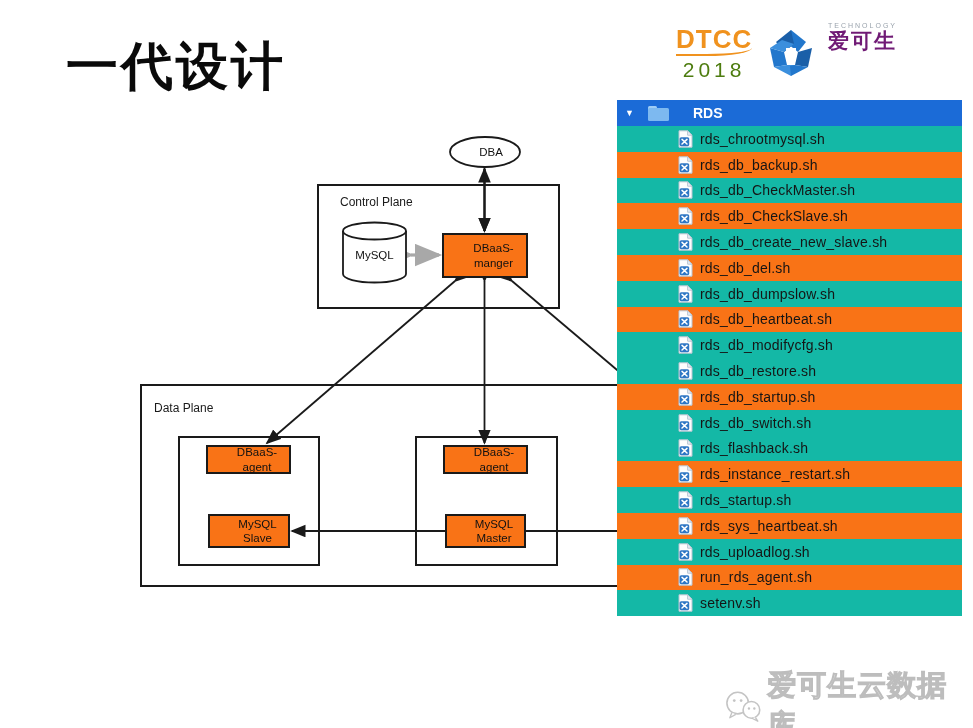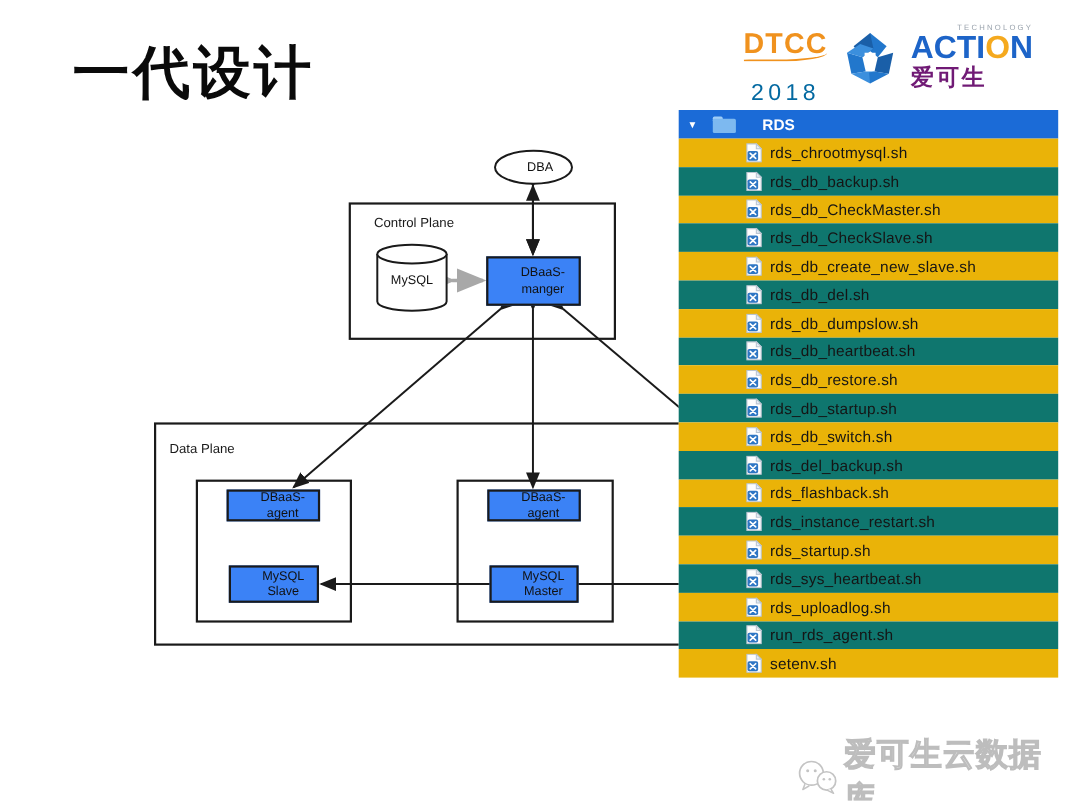--- a/index.html
+++ b/index.html
@@ -13,54 +13,54 @@
     font-size:52px; font-weight:600; color:#0a0a0a; letter-spacing:3px;
   }
 
   
   .dtcc-logo { position:absolute; left:676px; top:26px; text-align:center; line-height:1; }
   .dtcc-name {
     font-size:26px; font-weight:bold; color:#f0921e; letter-spacing:1px;
     border-bottom:2px solid #f0921e; padding-bottom:2px; display:inline-block;
     border-radius:0 0 60%/8px 60%;
   }
-  .dtcc-year { font-size:21px; color:#0369a1; letter-spacing:4px; margin-top:18px; }
+  .dtcc-year { font-size:21px; color:#4d7c0f; letter-spacing:4px; margin-top:3px; }
 
   .action-logo { position:absolute; left:760px; top:22px; display:flex; align-items:flex-start; }
   .action-pinwheel { width:62px; height:62px; }
   .action-text { margin-left:6px; line-height:1; }
   .action-tagline { font-size:7px; color:#9aa3ad; letter-spacing:2px; text-align:right; margin-bottom:1px; }
   .action-name { font-size:29px; font-weight:bold; color:#1d64c8; letter-spacing:0; }
   .action-name .o-orange { color:#f5a91e; }
   .action-cn { font-size:21px; font-weight:bold; color:#701a75; letter-spacing:2px; margin-top:1px; }
 
   
   .diagram-svg { position:absolute; left:0; top:0; z-index:1; }
   .plane-box { position:absolute; border:2px solid #1a1a1a; background:transparent; z-index:2; }
   .plane-label { position:absolute; font-size:12px; color:#1a1a1a; z-index:2; }
   .leaf-box {
-    position:absolute; border:2px solid #1a1a1a; background:#3b82f6; z-index:3;
+    position:absolute; border:2px solid #1a1a1a; background:#f97316; z-index:3;
     display:flex; align-items:center; justify-content:center;
     font-size:11.5px; color:#111; text-align:center; white-space:pre-line; line-height:1.25;padding-left:17px;
   }
   .float-label { position:absolute; z-index:3; font-size:11.5px; color:#111; text-align:center; }
 
   
   .file-panel { position:absolute; left:617px; top:100px; width:345px; z-index:10; background:#fff; }
   .panel-header {
     height:26px; background:#1b6bd7; display:flex; align-items:center; color:#fff;
   }
   .disclosure { font-size:9px; margin-left:8px; width:14px; color:#fff; }
   .folder-glyph { width:21px; height:15px; position:relative; margin-left:9px; }
   .folder-glyph .tab { position:absolute; left:0; top:0; width:9px; height:4px; background:#9fcdf6; border-radius:1.5px 1.5px 0 0; }
   .folder-glyph .body { position:absolute; left:0; top:2px; width:21px; height:13px; background:#7db9f0; border-radius:1.5px; }
   .panel-title { font-size:14px; font-weight:bold; margin-left:24px; }
 
-  .file-row { height:25.8px; display:flex; align-items:center; background:#eab308; }
-  .file-row.stripe { background:#0f766e; }
+  .file-row { height:25.8px; display:flex; align-items:center; background:#14b8a6; }
+  .file-row.stripe { background:#f97316; }
   .file-icon { margin-left:61px; flex:0 0 auto; }
   .file-name { font-size:14px; color:#151515; margin-left:7px; letter-spacing:0.2px; }
 
   
   .footer-mark { position:absolute; left:722px; top:666px; display:flex; align-items:center; z-index:11; }
   .wechat-glyph { width:42px; height:36px; }
   .watermark-text {
     font-size:29px; font-weight:bold; letter-spacing:1px; margin-left:4px;
     color:#e9e9e9; -webkit-text-stroke:1px #bdbdbd;
   }
@@ -85,21 +85,20 @@
         <path d="M10 26 L14 45 L27 43 L24 30 Z" fill="#2277cc"></path>
         <path d="M10 26 L24 30 L34 22 L22 18 Z" fill="#3b8fdd"></path>
         <path d="M52 26 L48 45 L35 43 L38 30 Z" fill="#1a5fa8"></path>
         <path d="M14 45 L31 54 L35 43 L27 43 Z" fill="#3b8fdd"></path>
         <path d="M48 45 L31 54 L30 44 L35 43 Z" fill="#2277cc"></path>
         <path d="M26 26 L36 26 L36 36 L26 36 Z" fill="#ffffff"></path>
       </g>
     </svg>
     <div class="action-text">
       <div class="action-tagline">TECHNOLOGY</div>
-      <div class="action-name"><span>ACTI</span><span class="o-orange">O</span><span>N</span></div>
       <div class="action-cn">爱可生</div>
     </div>
   </div>
 
   <svg class="diagram-svg" width="973" height="728" viewBox="0 0 973 728">
     <defs>
       <marker id="ah-b" markerWidth="9" markerHeight="8" refX="7.5" refY="3.5" orient="auto">
         <path d="M0,0 L8.5,3.5 L0,7 Z" fill="#1a1a1a"></path>
       </marker>
       <marker id="ah-g" markerWidth="9" markerHeight="8" refX="7.5" refY="3.5" orient="auto">
@@ -231,48 +230,48 @@
     </svg>
     <span class="file-name">rds_db_heartbeat.sh</span>
   </div>
         <div class="file-row">
     <svg class="file-icon" width="15" height="18" viewBox="0 0 15 18">
       <path d="M1 .8 h8.6 l4.4 4.4 v12 H1 Z" fill="#fdfdfd" stroke="#b9c5d2" stroke-width="1"></path>
       <path d="M9.6 .8 l4.4 4.4 h-4.4 Z" fill="#e6edf5" stroke="#b9c5d2" stroke-width="1"></path>
       <rect x="1.6" y="7.2" width="9.6" height="9" rx="1.6" fill="#2e76c4"></rect>
       <path d="M4 9.4 l5 4.6 M9 9.4 l-5 4.6" stroke="#fff" stroke-width="1.5" stroke-linecap="round"></path>
     </svg>
+    <span class="file-name">rds_db_modifycfg.sh</span>
+  </div>
+        <div class="file-row">
+    <svg class="file-icon" width="15" height="18" viewBox="0 0 15 18">
+      <path d="M1 .8 h8.6 l4.4 4.4 v12 H1 Z" fill="#fdfdfd" stroke="#b9c5d2" stroke-width="1"></path>
+      <path d="M9.6 .8 l4.4 4.4 h-4.4 Z" fill="#e6edf5" stroke="#b9c5d2" stroke-width="1"></path>
+      <rect x="1.6" y="7.2" width="9.6" height="9" rx="1.6" fill="#2e76c4"></rect>
+      <path d="M4 9.4 l5 4.6 M9 9.4 l-5 4.6" stroke="#fff" stroke-width="1.5" stroke-linecap="round"></path>
+    </svg>
     <span class="file-name">rds_db_restore.sh</span>
   </div>
         <div class="file-row stripe">
     <svg class="file-icon" width="15" height="18" viewBox="0 0 15 18">
       <path d="M1 .8 h8.6 l4.4 4.4 v12 H1 Z" fill="#fdfdfd" stroke="#b9c5d2" stroke-width="1"></path>
       <path d="M9.6 .8 l4.4 4.4 h-4.4 Z" fill="#e6edf5" stroke="#b9c5d2" stroke-width="1"></path>
       <rect x="1.6" y="7.2" width="9.6" height="9" rx="1.6" fill="#2e76c4"></rect>
       <path d="M4 9.4 l5 4.6 M9 9.4 l-5 4.6" stroke="#fff" stroke-width="1.5" stroke-linecap="round"></path>
     </svg>
     <span class="file-name">rds_db_startup.sh</span>
   </div>
         <div class="file-row">
     <svg class="file-icon" width="15" height="18" viewBox="0 0 15 18">
       <path d="M1 .8 h8.6 l4.4 4.4 v12 H1 Z" fill="#fdfdfd" stroke="#b9c5d2" stroke-width="1"></path>
       <path d="M9.6 .8 l4.4 4.4 h-4.4 Z" fill="#e6edf5" stroke="#b9c5d2" stroke-width="1"></path>
       <rect x="1.6" y="7.2" width="9.6" height="9" rx="1.6" fill="#2e76c4"></rect>
       <path d="M4 9.4 l5 4.6 M9 9.4 l-5 4.6" stroke="#fff" stroke-width="1.5" stroke-linecap="round"></path>
     </svg>
     <span class="file-name">rds_db_switch.sh</span>
-  </div>
-        <div class="file-row stripe">
-    <svg class="file-icon" width="15" height="18" viewBox="0 0 15 18">
-      <path d="M1 .8 h8.6 l4.4 4.4 v12 H1 Z" fill="#fdfdfd" stroke="#b9c5d2" stroke-width="1"></path>
-      <path d="M9.6 .8 l4.4 4.4 h-4.4 Z" fill="#e6edf5" stroke="#b9c5d2" stroke-width="1"></path>
-      <rect x="1.6" y="7.2" width="9.6" height="9" rx="1.6" fill="#2e76c4"></rect>
-      <path d="M4 9.4 l5 4.6 M9 9.4 l-5 4.6" stroke="#fff" stroke-width="1.5" stroke-linecap="round"></path>
-    </svg>
-    <span class="file-name">rds_del_backup.sh</span>
   </div>
         <div class="file-row">
     <svg class="file-icon" width="15" height="18" viewBox="0 0 15 18">
       <path d="M1 .8 h8.6 l4.4 4.4 v12 H1 Z" fill="#fdfdfd" stroke="#b9c5d2" stroke-width="1"></path>
       <path d="M9.6 .8 l4.4 4.4 h-4.4 Z" fill="#e6edf5" stroke="#b9c5d2" stroke-width="1"></path>
       <rect x="1.6" y="7.2" width="9.6" height="9" rx="1.6" fill="#2e76c4"></rect>
       <path d="M4 9.4 l5 4.6 M9 9.4 l-5 4.6" stroke="#fff" stroke-width="1.5" stroke-linecap="round"></path>
     </svg>
     <span class="file-name">rds_flashback.sh</span>
   </div>

